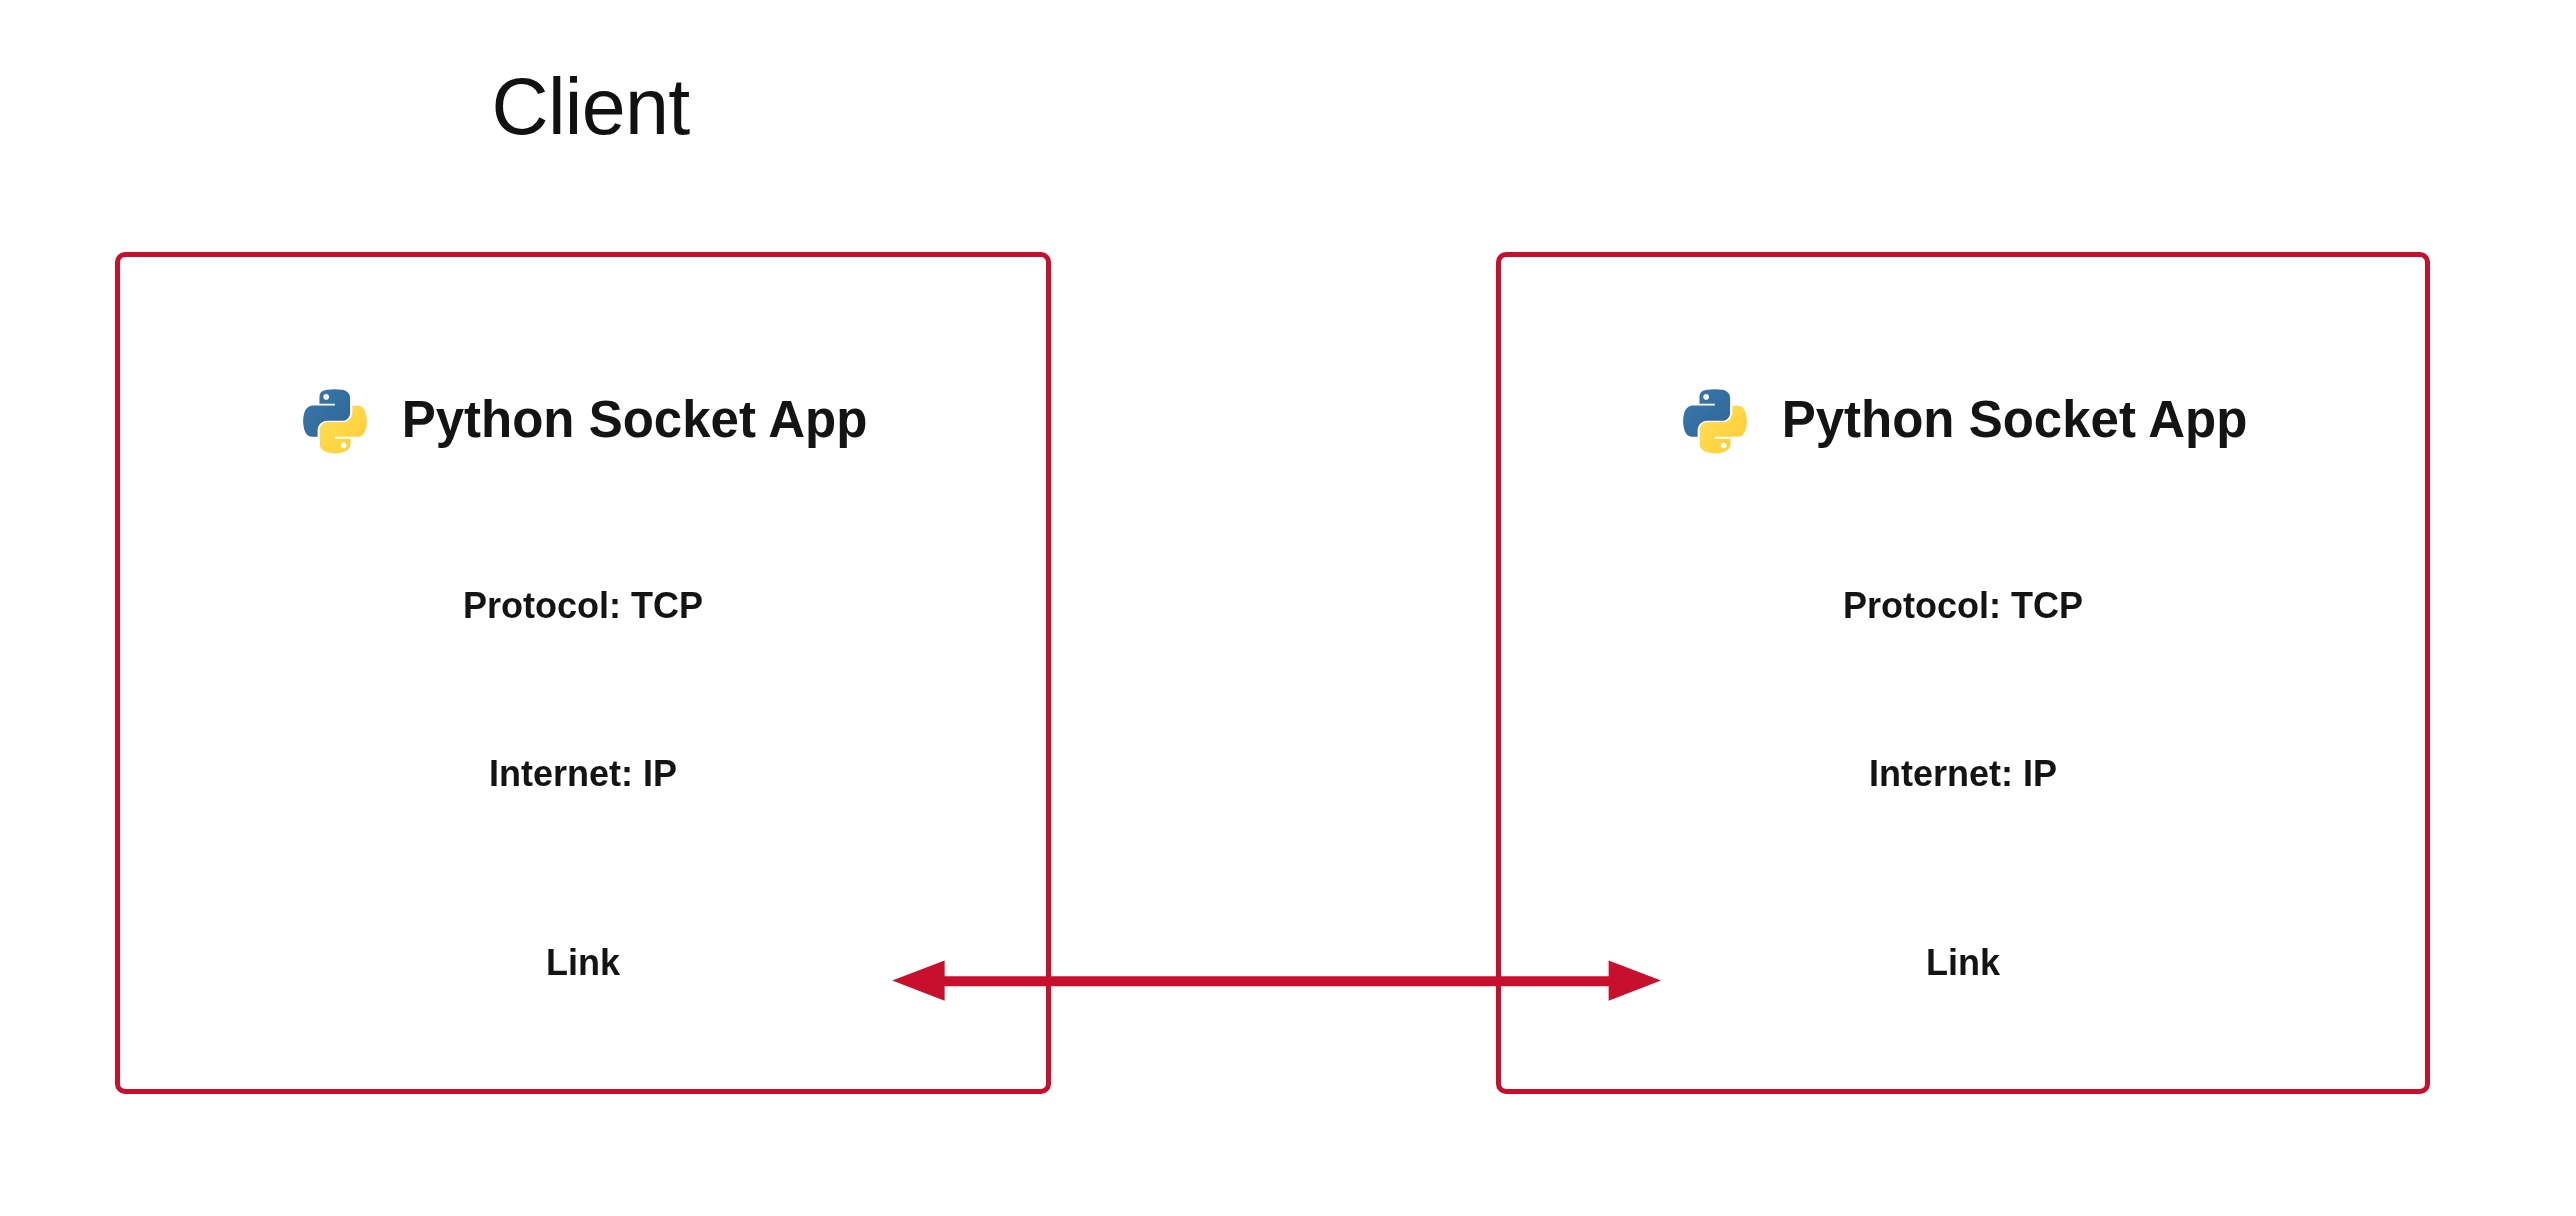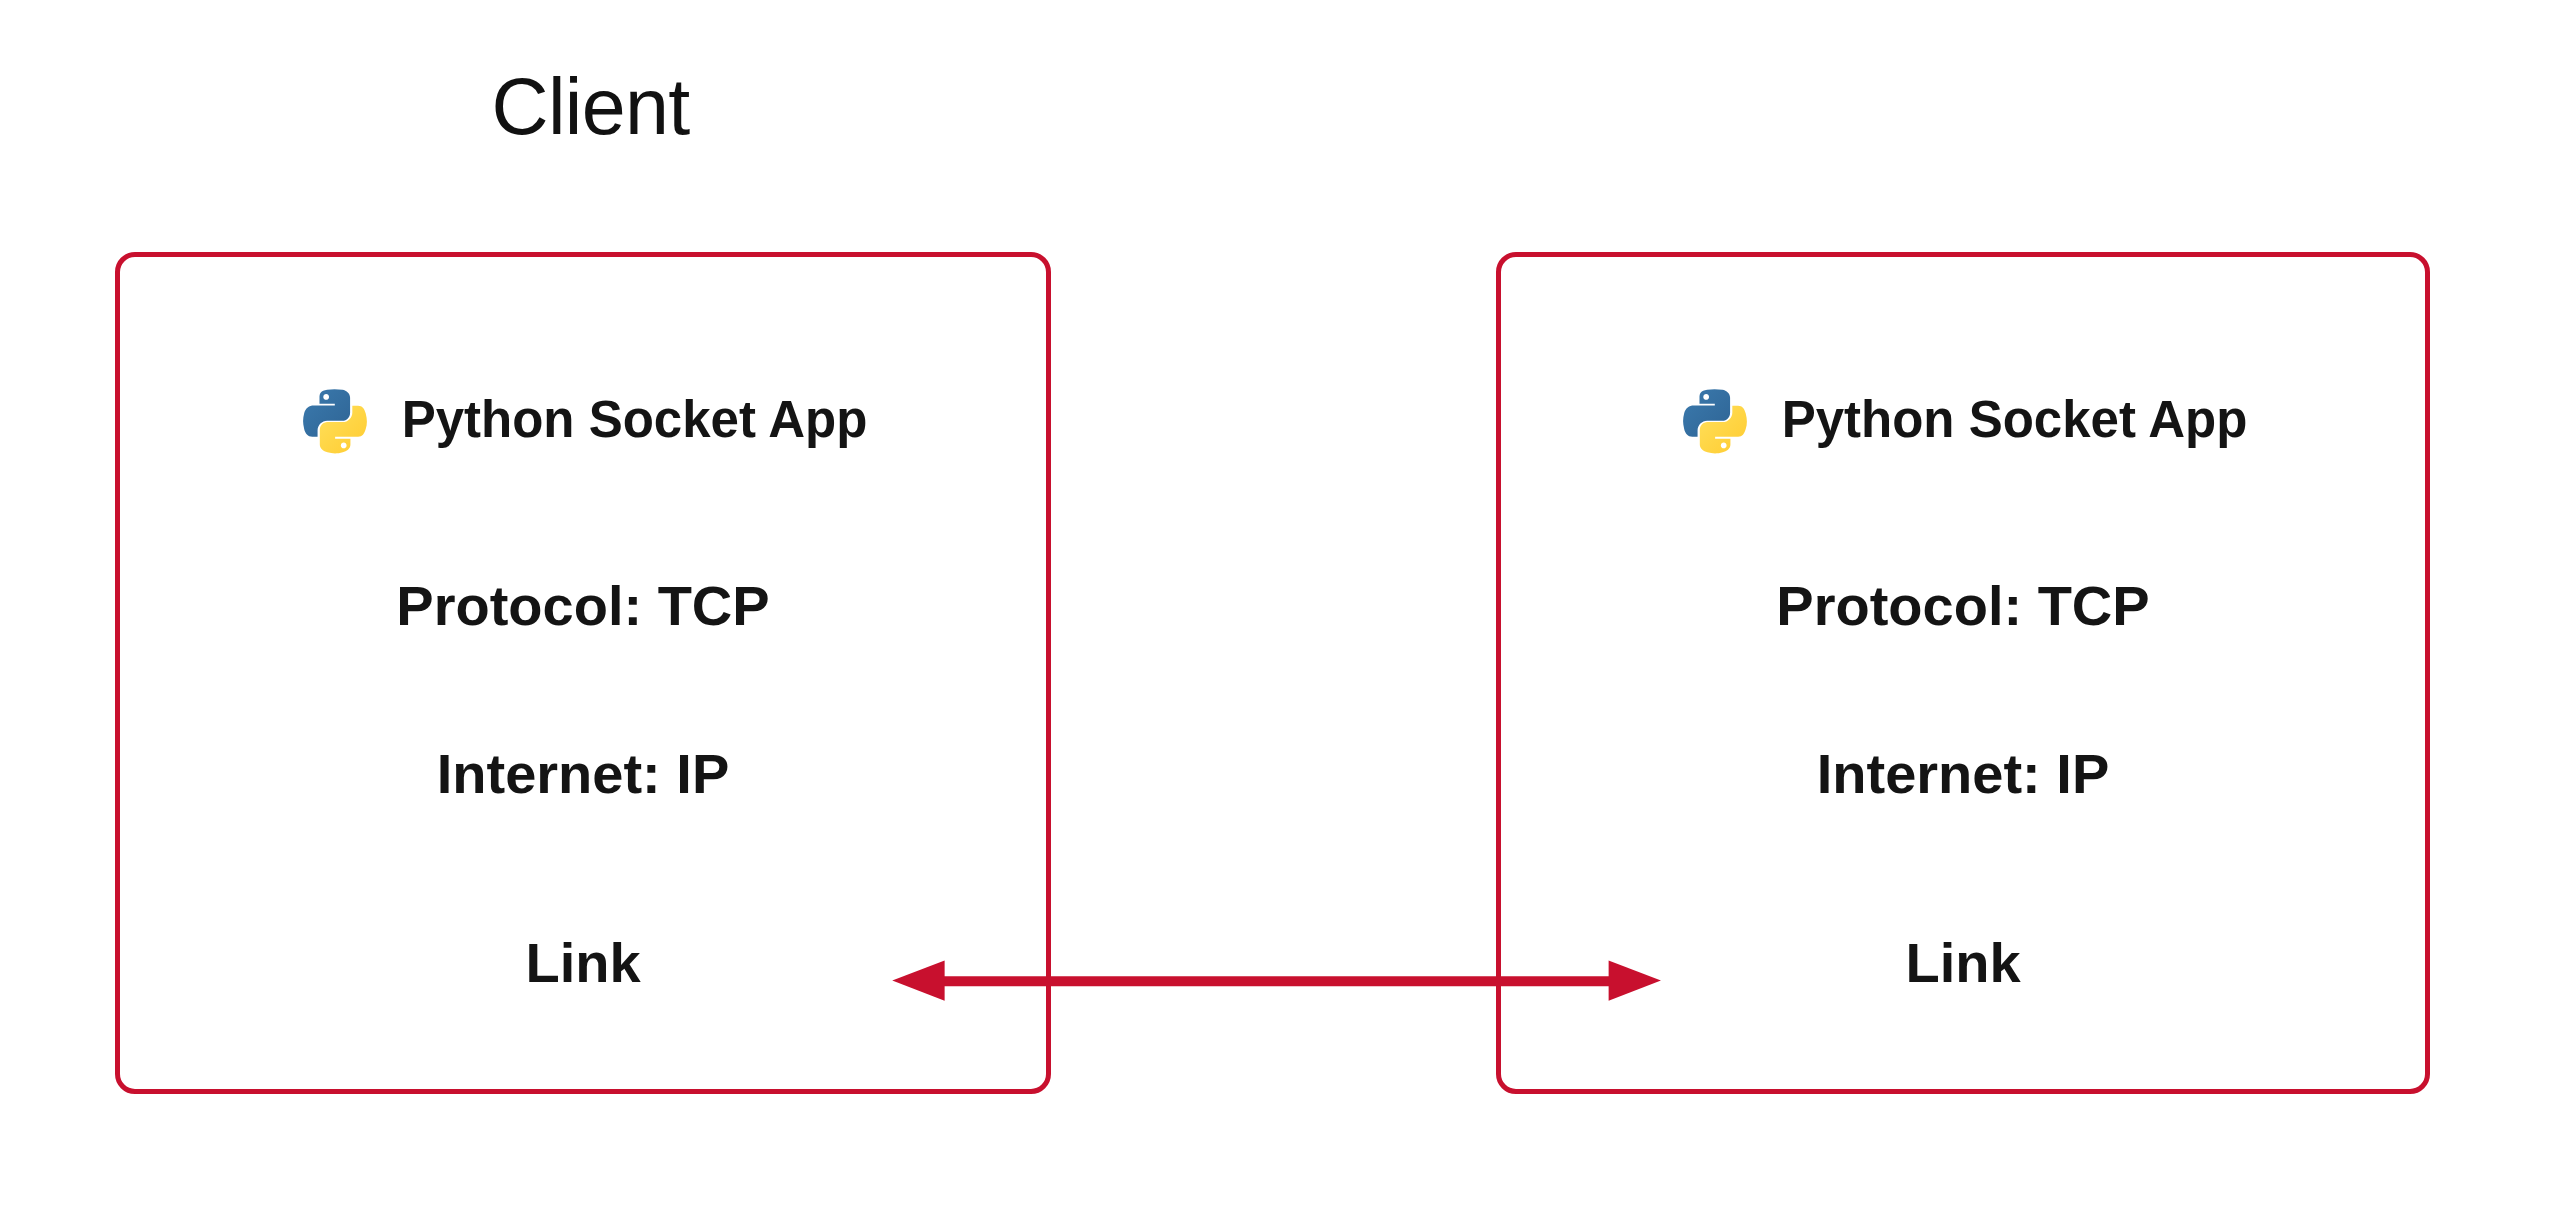--- a/index.html
+++ b/index.html
@@ -32,21 +32,21 @@
     white-space: nowrap;
   }
   #title-client { left: 255px;  top: 67px; width: 671px; }
   #title-server { left: 1660px; top: 67px; width: 671px; }
 
   
   .stack-box {
     position: absolute;
     box-sizing: border-box;
     border: 5.4px solid #C8102E;
-    border-radius: 20px;
+    border-radius: 10px;
     background: #ffffff;
   }
   #box-client { left: 115px;  top: 252px; width: 936px; height: 842px; }
   #box-server { left: 1496px; top: 252px; width: 934px; height: 842px; }
 
   
   .layer-row {
     position: absolute;
     display: flex;
     align-items: center;
@@ -55,21 +55,21 @@
     left: 0;
     white-space: nowrap;
   }
   .layer-row.app-row   { top: 119px; height: 87px; }
   .layer-row.proto-row { top: 314px; height: 70px; }
   .layer-row.net-row   { top: 482px; height: 70px; }
   .layer-row.link-row  { top: 671px; height: 70px; }
 
   .layer-label {
     font-weight: 700;
-    font-size: 56px;
+    font-size: 36px;
     line-height: 1;
     color: #141414;
     letter-spacing: 0px;
   }
   .app-row .layer-label { font-size: 51px; }
 
   
   .py-logo {
     width: 72px;
     height: 72px;

